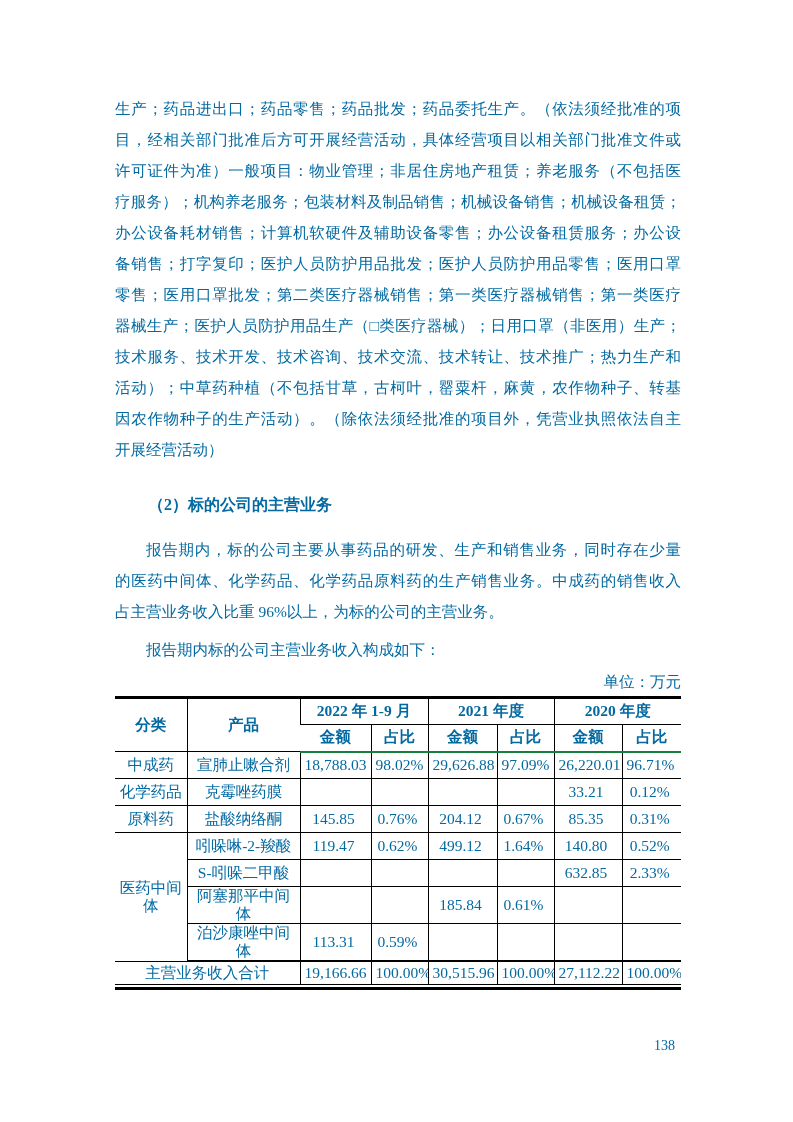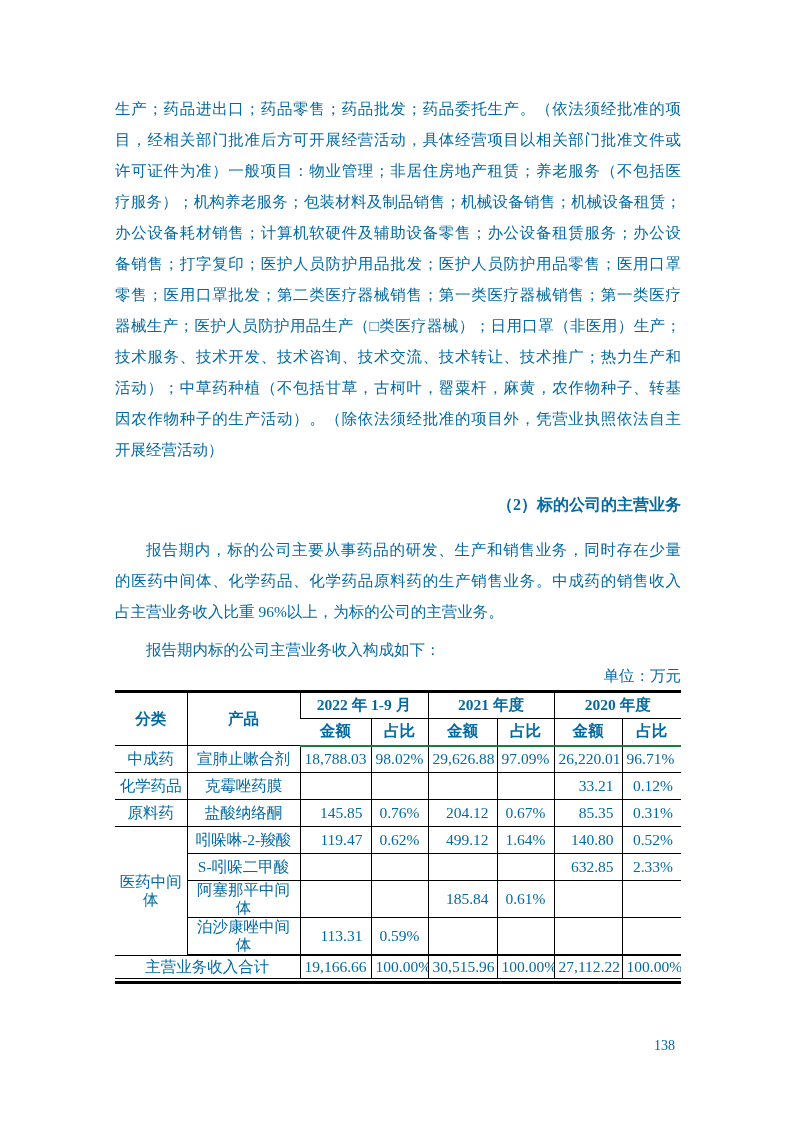--- a/index.html
+++ b/index.html
@@ -20,27 +20,26 @@
     text-justify:inter-character;
     overflow:hidden;
     white-space:normal;
   }
   .para .line.last{text-align-last:left;}
   .section-heading{
     margin-top:24px;
     font-size:16px;font-weight:bold;
     line-height:31px;height:31px;
     padding-left:33px;
-    text-align:right;
   }
   .para2{margin-top:14px;}
   .para2 .line.first{text-indent:31px;}
   .para3{margin-top:7px;}
   .unit-label{
-    margin-top:0;
+    margin-top:6px;
     text-align:right;
     font-size:15.5px;line-height:22px;
   }
   .tablewrap{
     margin-top:3px;
     border-bottom:3px solid #000;
     padding-bottom:2px;
   }
   table.rev{
     width:566px;table-layout:fixed;
@@ -55,21 +54,21 @@
     font-size:15.5px;
     overflow:hidden;
     vertical-align:middle;
   }
   table.rev th:first-child,
   table.rev td.first{border-left:none;}
   table.rev th{font-weight:bold;text-align:center;}
   table.rev tr{height:27px;}
   table.rev tr.h2 th{border-bottom:2px solid #15803d;}
   table.rev td{text-align:center;line-height:18px;margin-left:32px;}
-  table.rev td.num{text-align:right;padding-right:8px;}
+  table.rev td.num{padding-right:8px;}
   table.rev tr.pretotal td{border-bottom:2px solid #000;}
   table.rev tr.total{height:23px;}
   table.rev tr.total td{font-weight:normal;}
   .page-number{
     position:absolute;
     top:1038px;right:118px;
     font-size:14px;
   }
 </style>
 </head>

